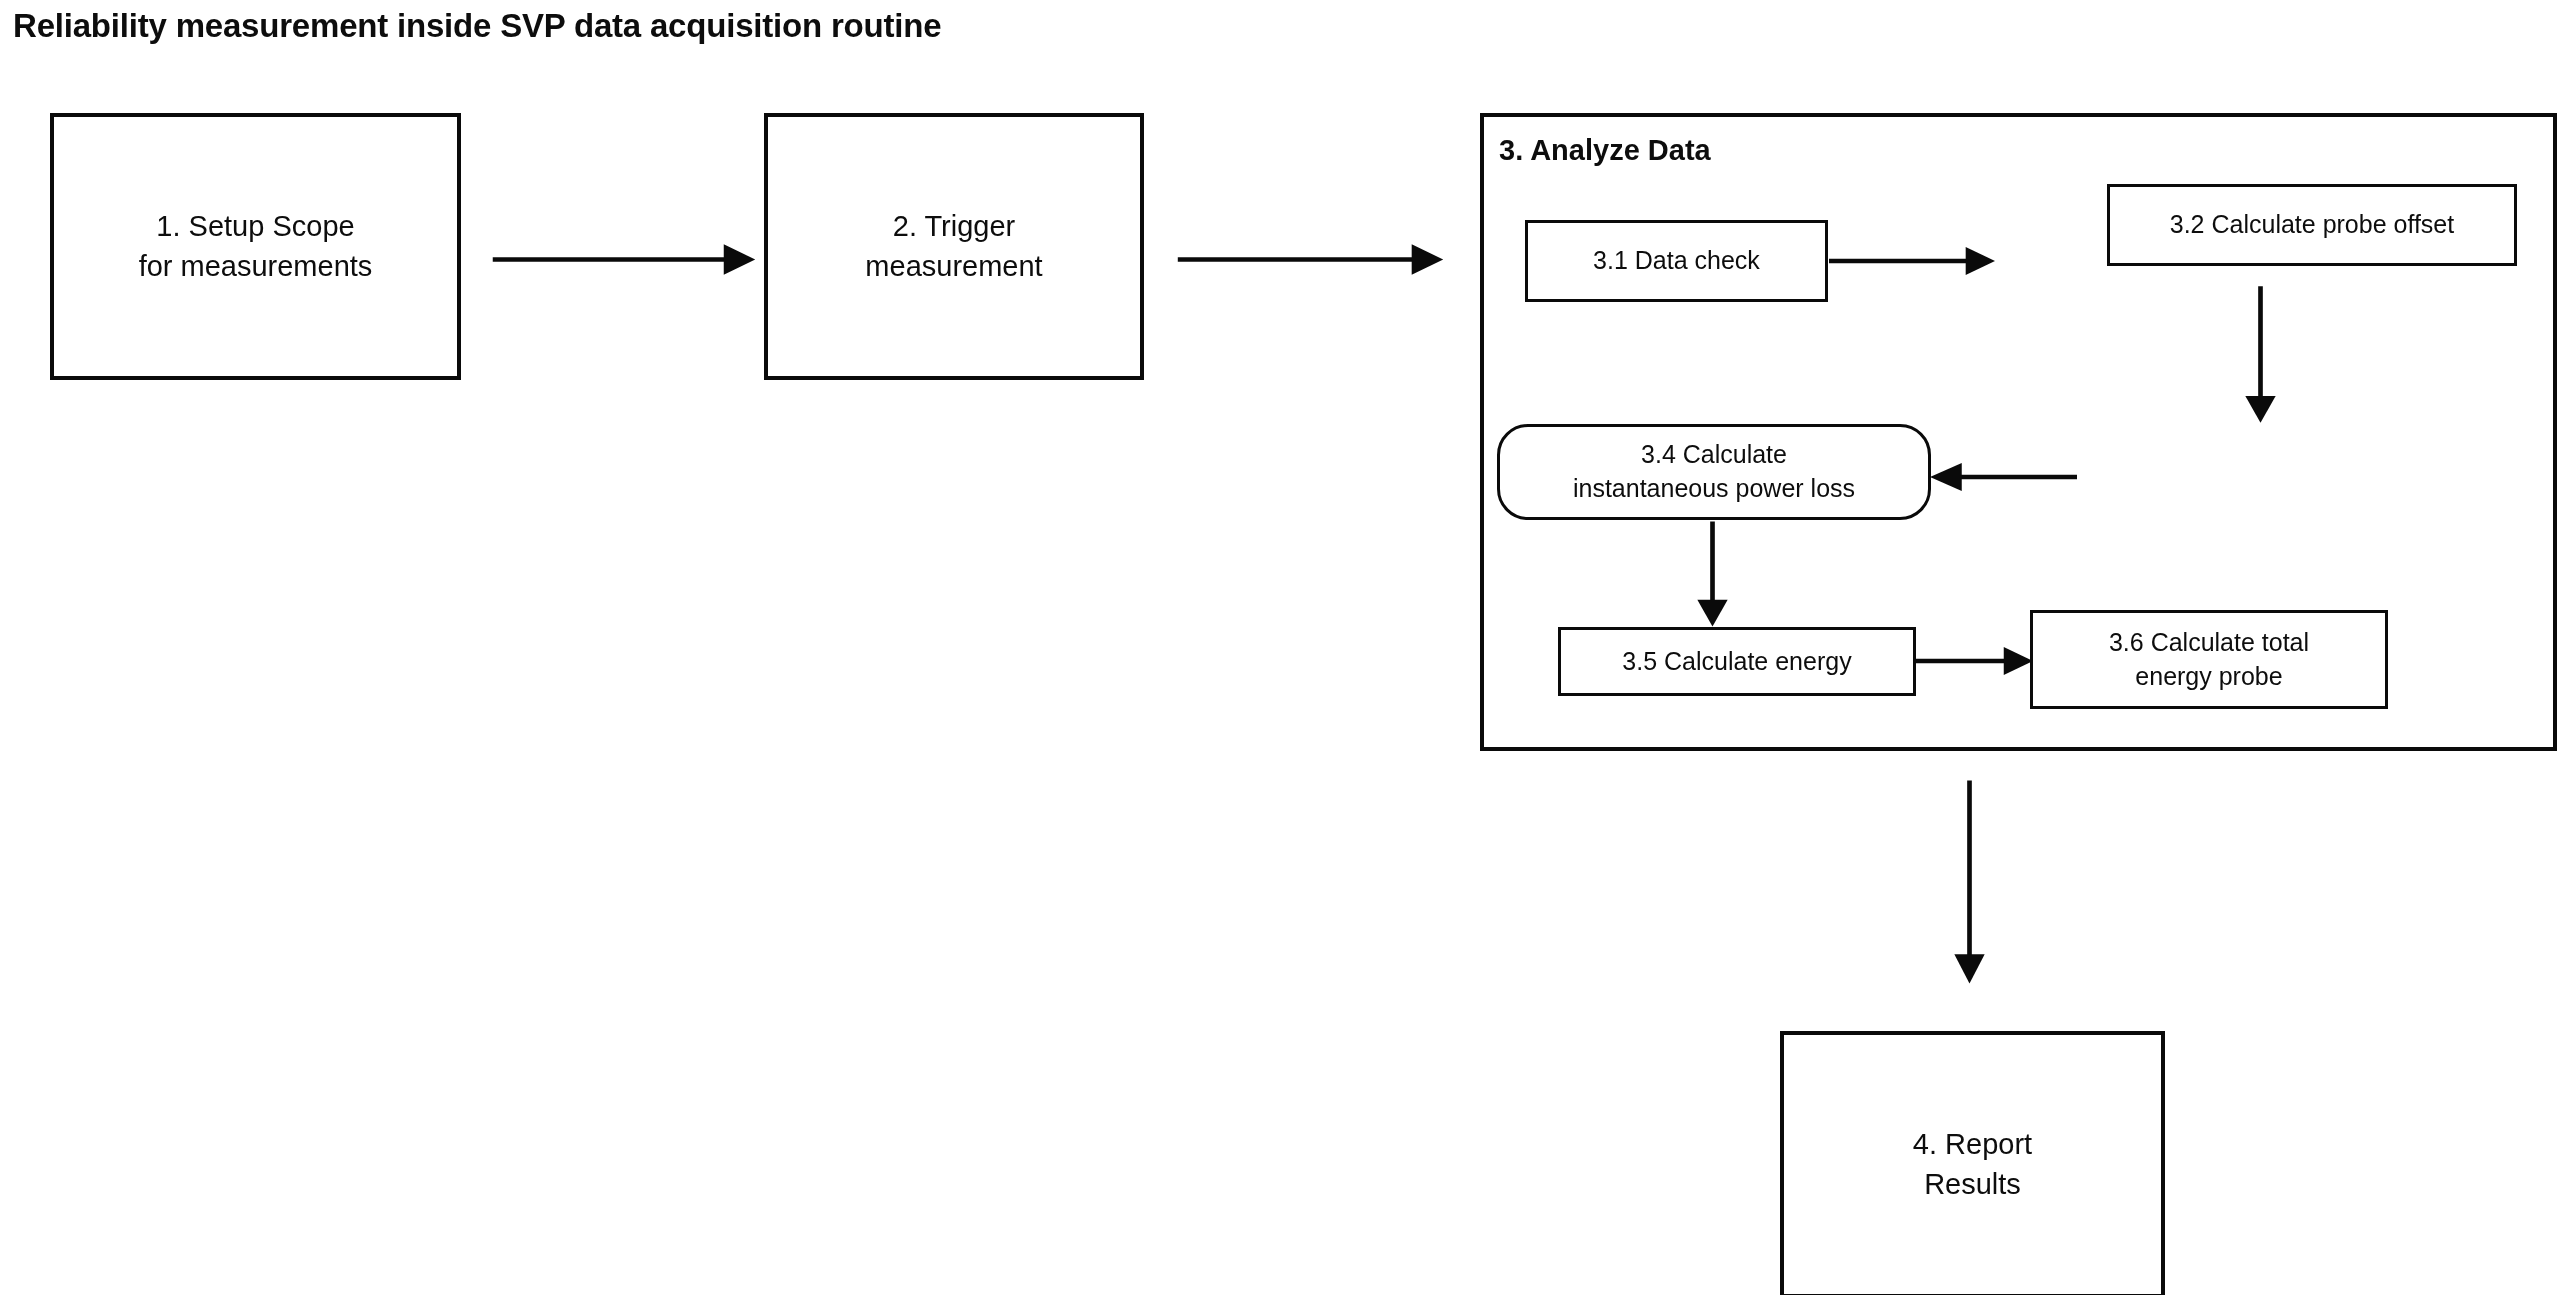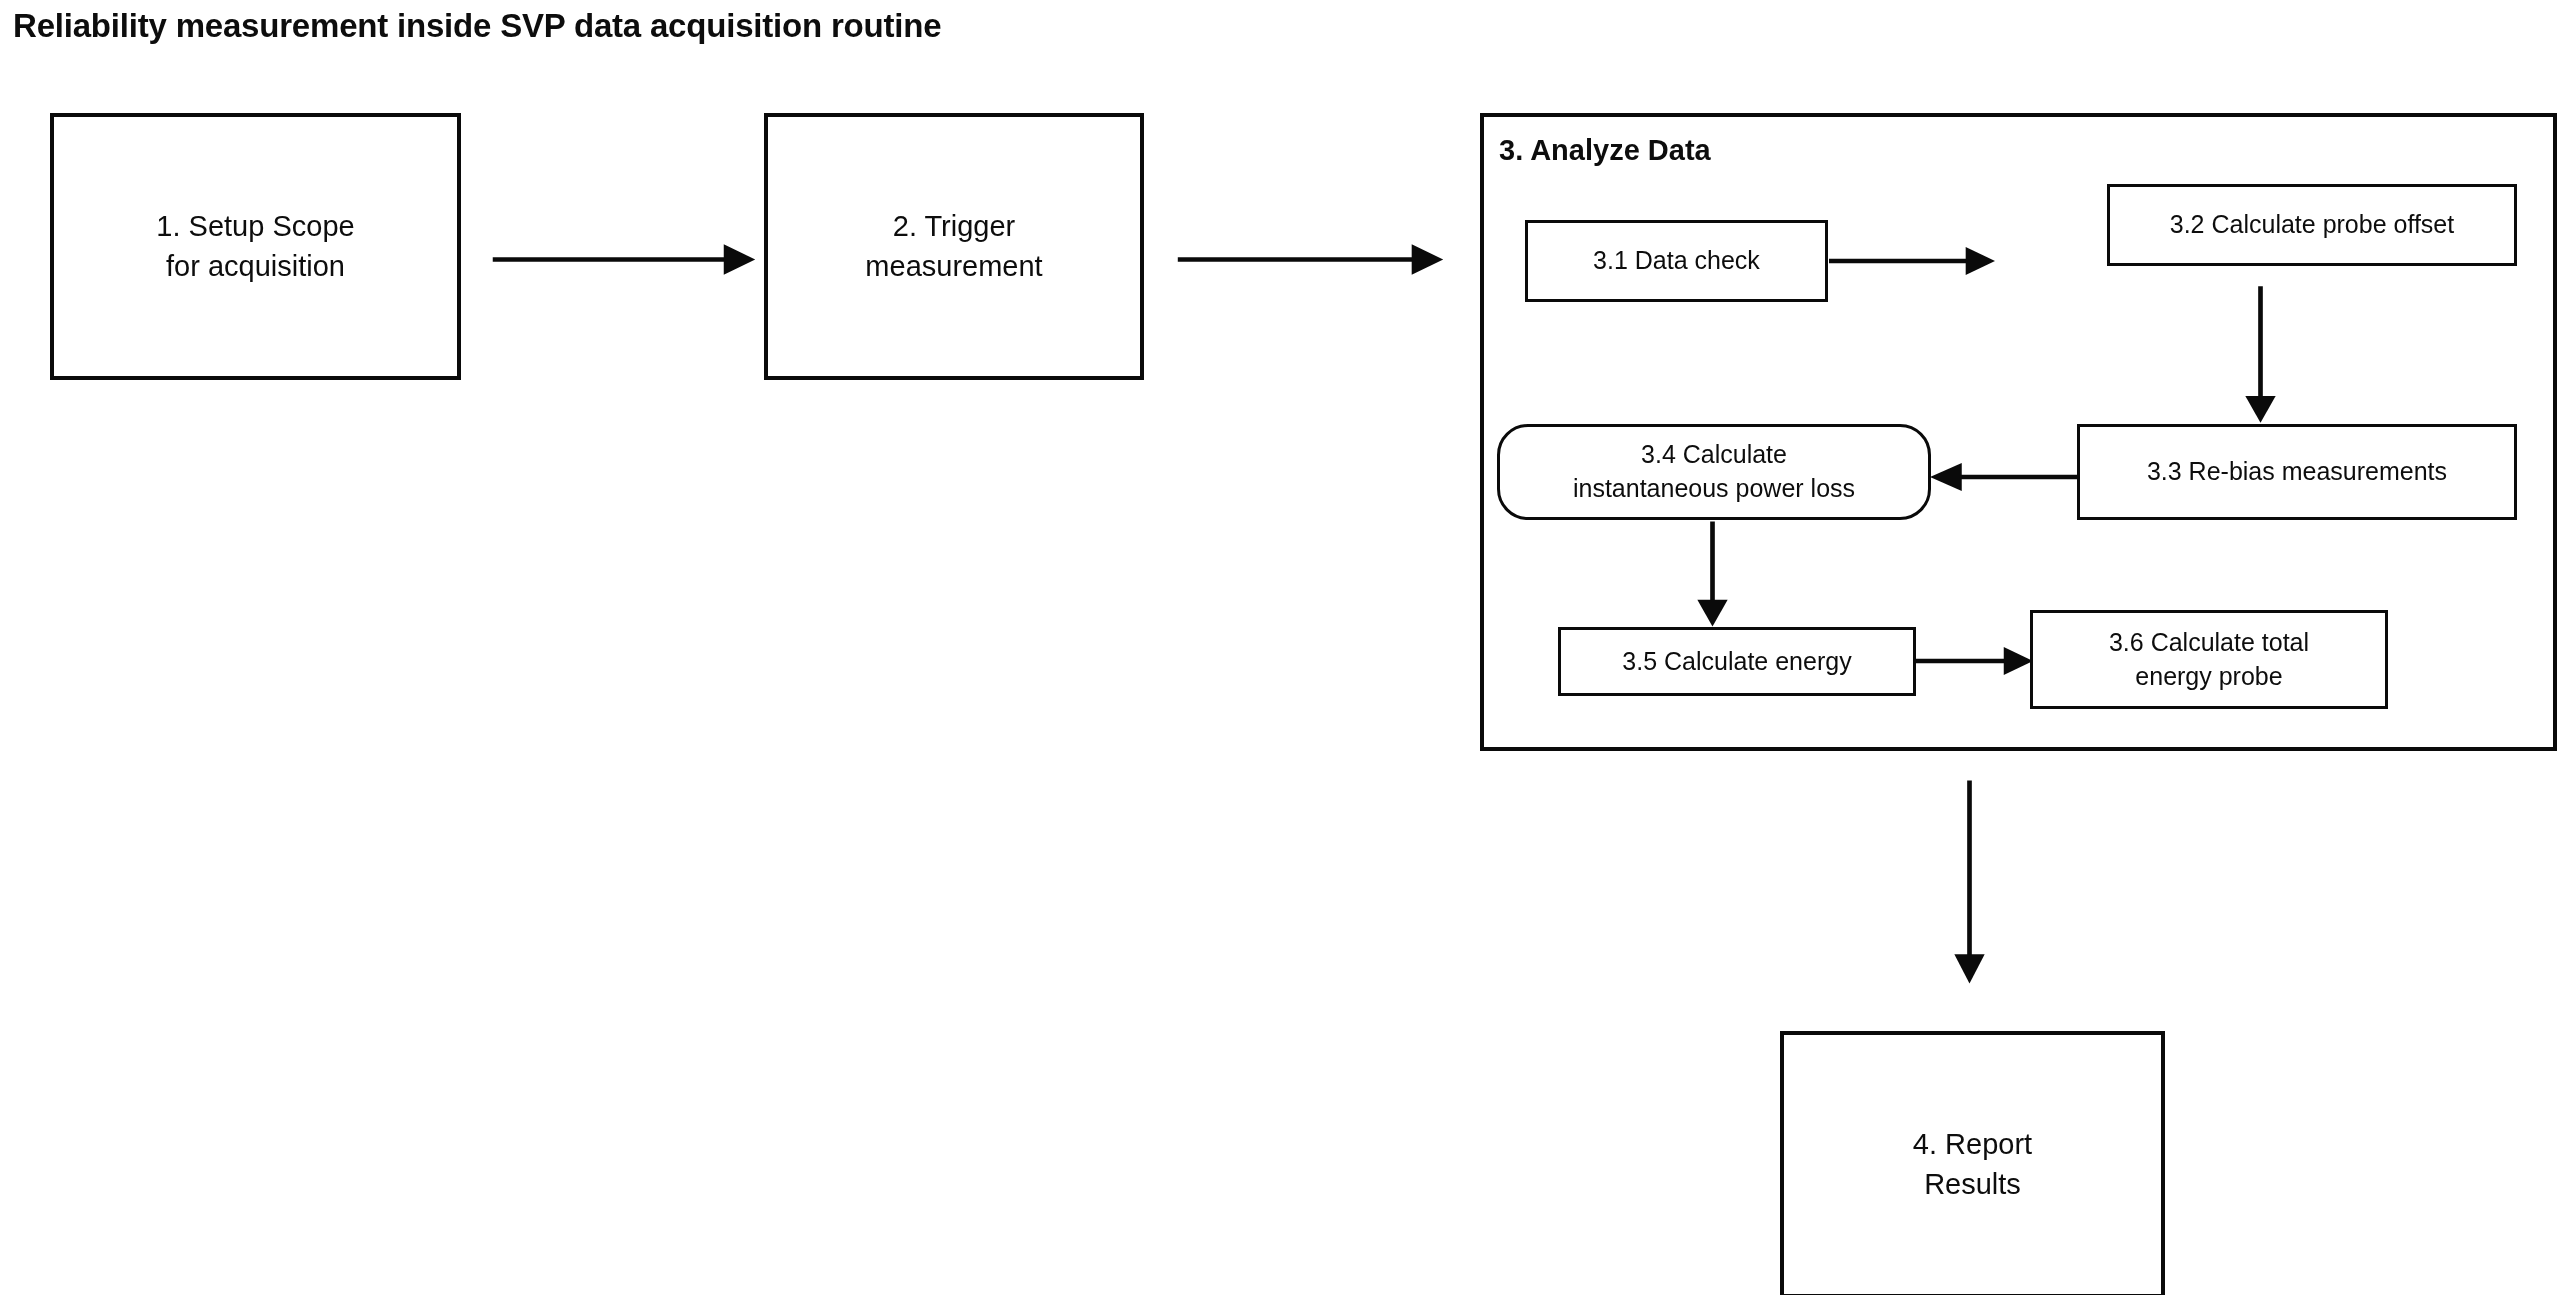--- a/index.html
+++ b/index.html
@@ -91,21 +91,21 @@
 </head>
 <body>
 
 <div id="canvas">
 
   <div class="diagram-title">Reliability measurement inside SVP data acquisition routine</div>
 
   <div class="node step-major" style="left:50px; top:113px; width:411px; height:267px;">
     <span class="node-label">
       <span>1. Setup Scope</span><br>
-      <span>for acquisition</span>
+      <span>for measurements</span>
     </span>
   </div>
 
   <div class="arrow" style="left:492px; top:242px; width:264px; height:35px;">
     <svg width="264" height="35" viewBox="0 0 450 60">
       <line x1="0" y1="30" x2="400" y2="30" stroke="#0a0a0a" stroke-width="8"></line>
       <polygon points="396,4 450,30 396,56" fill="#0a0a0a"></polygon>
     </svg>
   </div>
 
@@ -142,23 +142,20 @@
     <span class="node-label">3.2 Calculate probe offset</span>
   </div>
 
   <div class="arrow" style="left:2243px; top:286px; width:35px; height:137px;">
     <svg width="35" height="137" viewBox="0 0 60 234">
       <line x1="30" y1="0" x2="30" y2="192" stroke="#0a0a0a" stroke-width="8"></line>
       <polygon points="4,188 56,188 30,234" fill="#0a0a0a"></polygon>
     </svg>
   </div>
 
-  <div class="node step-sub" style="left:2077px; top:424px; width:440px; height:96px;">
-    <span class="node-label">3.3 Re-bias measurements</span>
-  </div>
 
   <div class="arrow" style="left:1930px; top:461px; width:147px; height:32px;">
     <svg width="147" height="32" viewBox="0 0 250 54">
       <line x1="250" y1="27" x2="50" y2="27" stroke="#0a0a0a" stroke-width="8"></line>
       <polygon points="54,3 54,51 0,27" fill="#0a0a0a"></polygon>
     </svg>
   </div>
 
   <div class="node step-sub" style="left:1497px; top:424px; width:434px; height:96px;border-radius:31px;">
     <span class="node-label">

